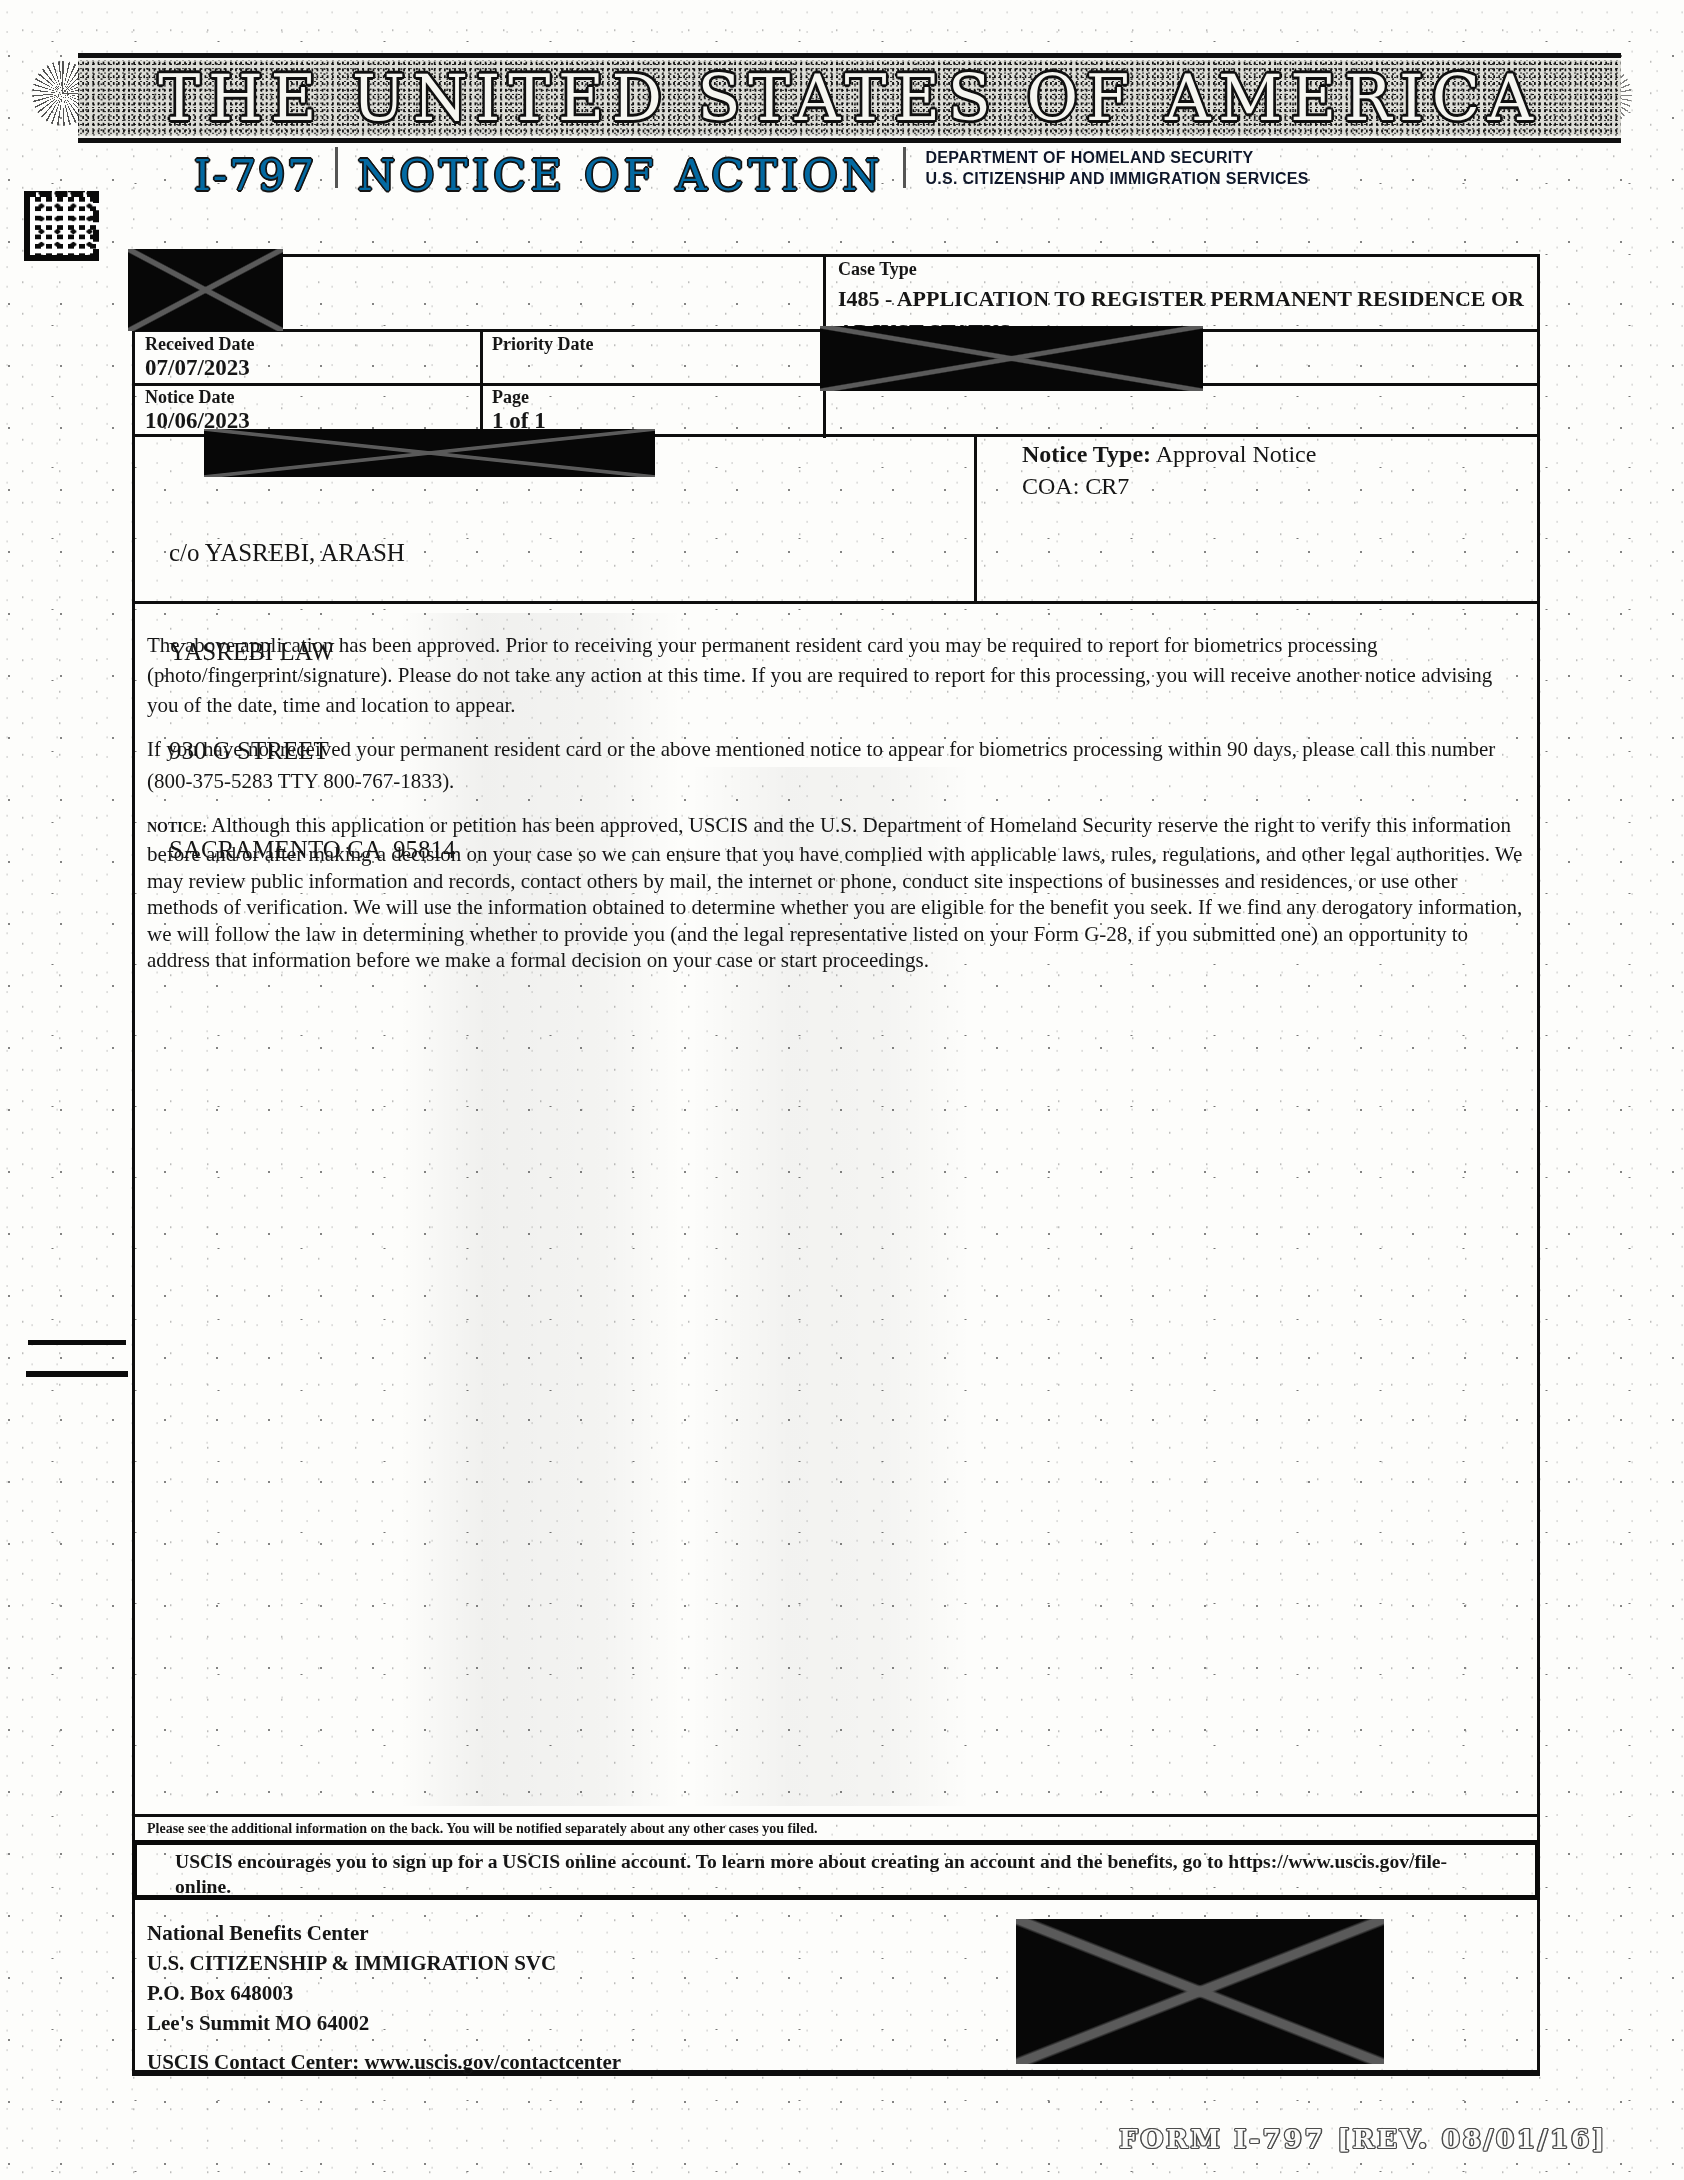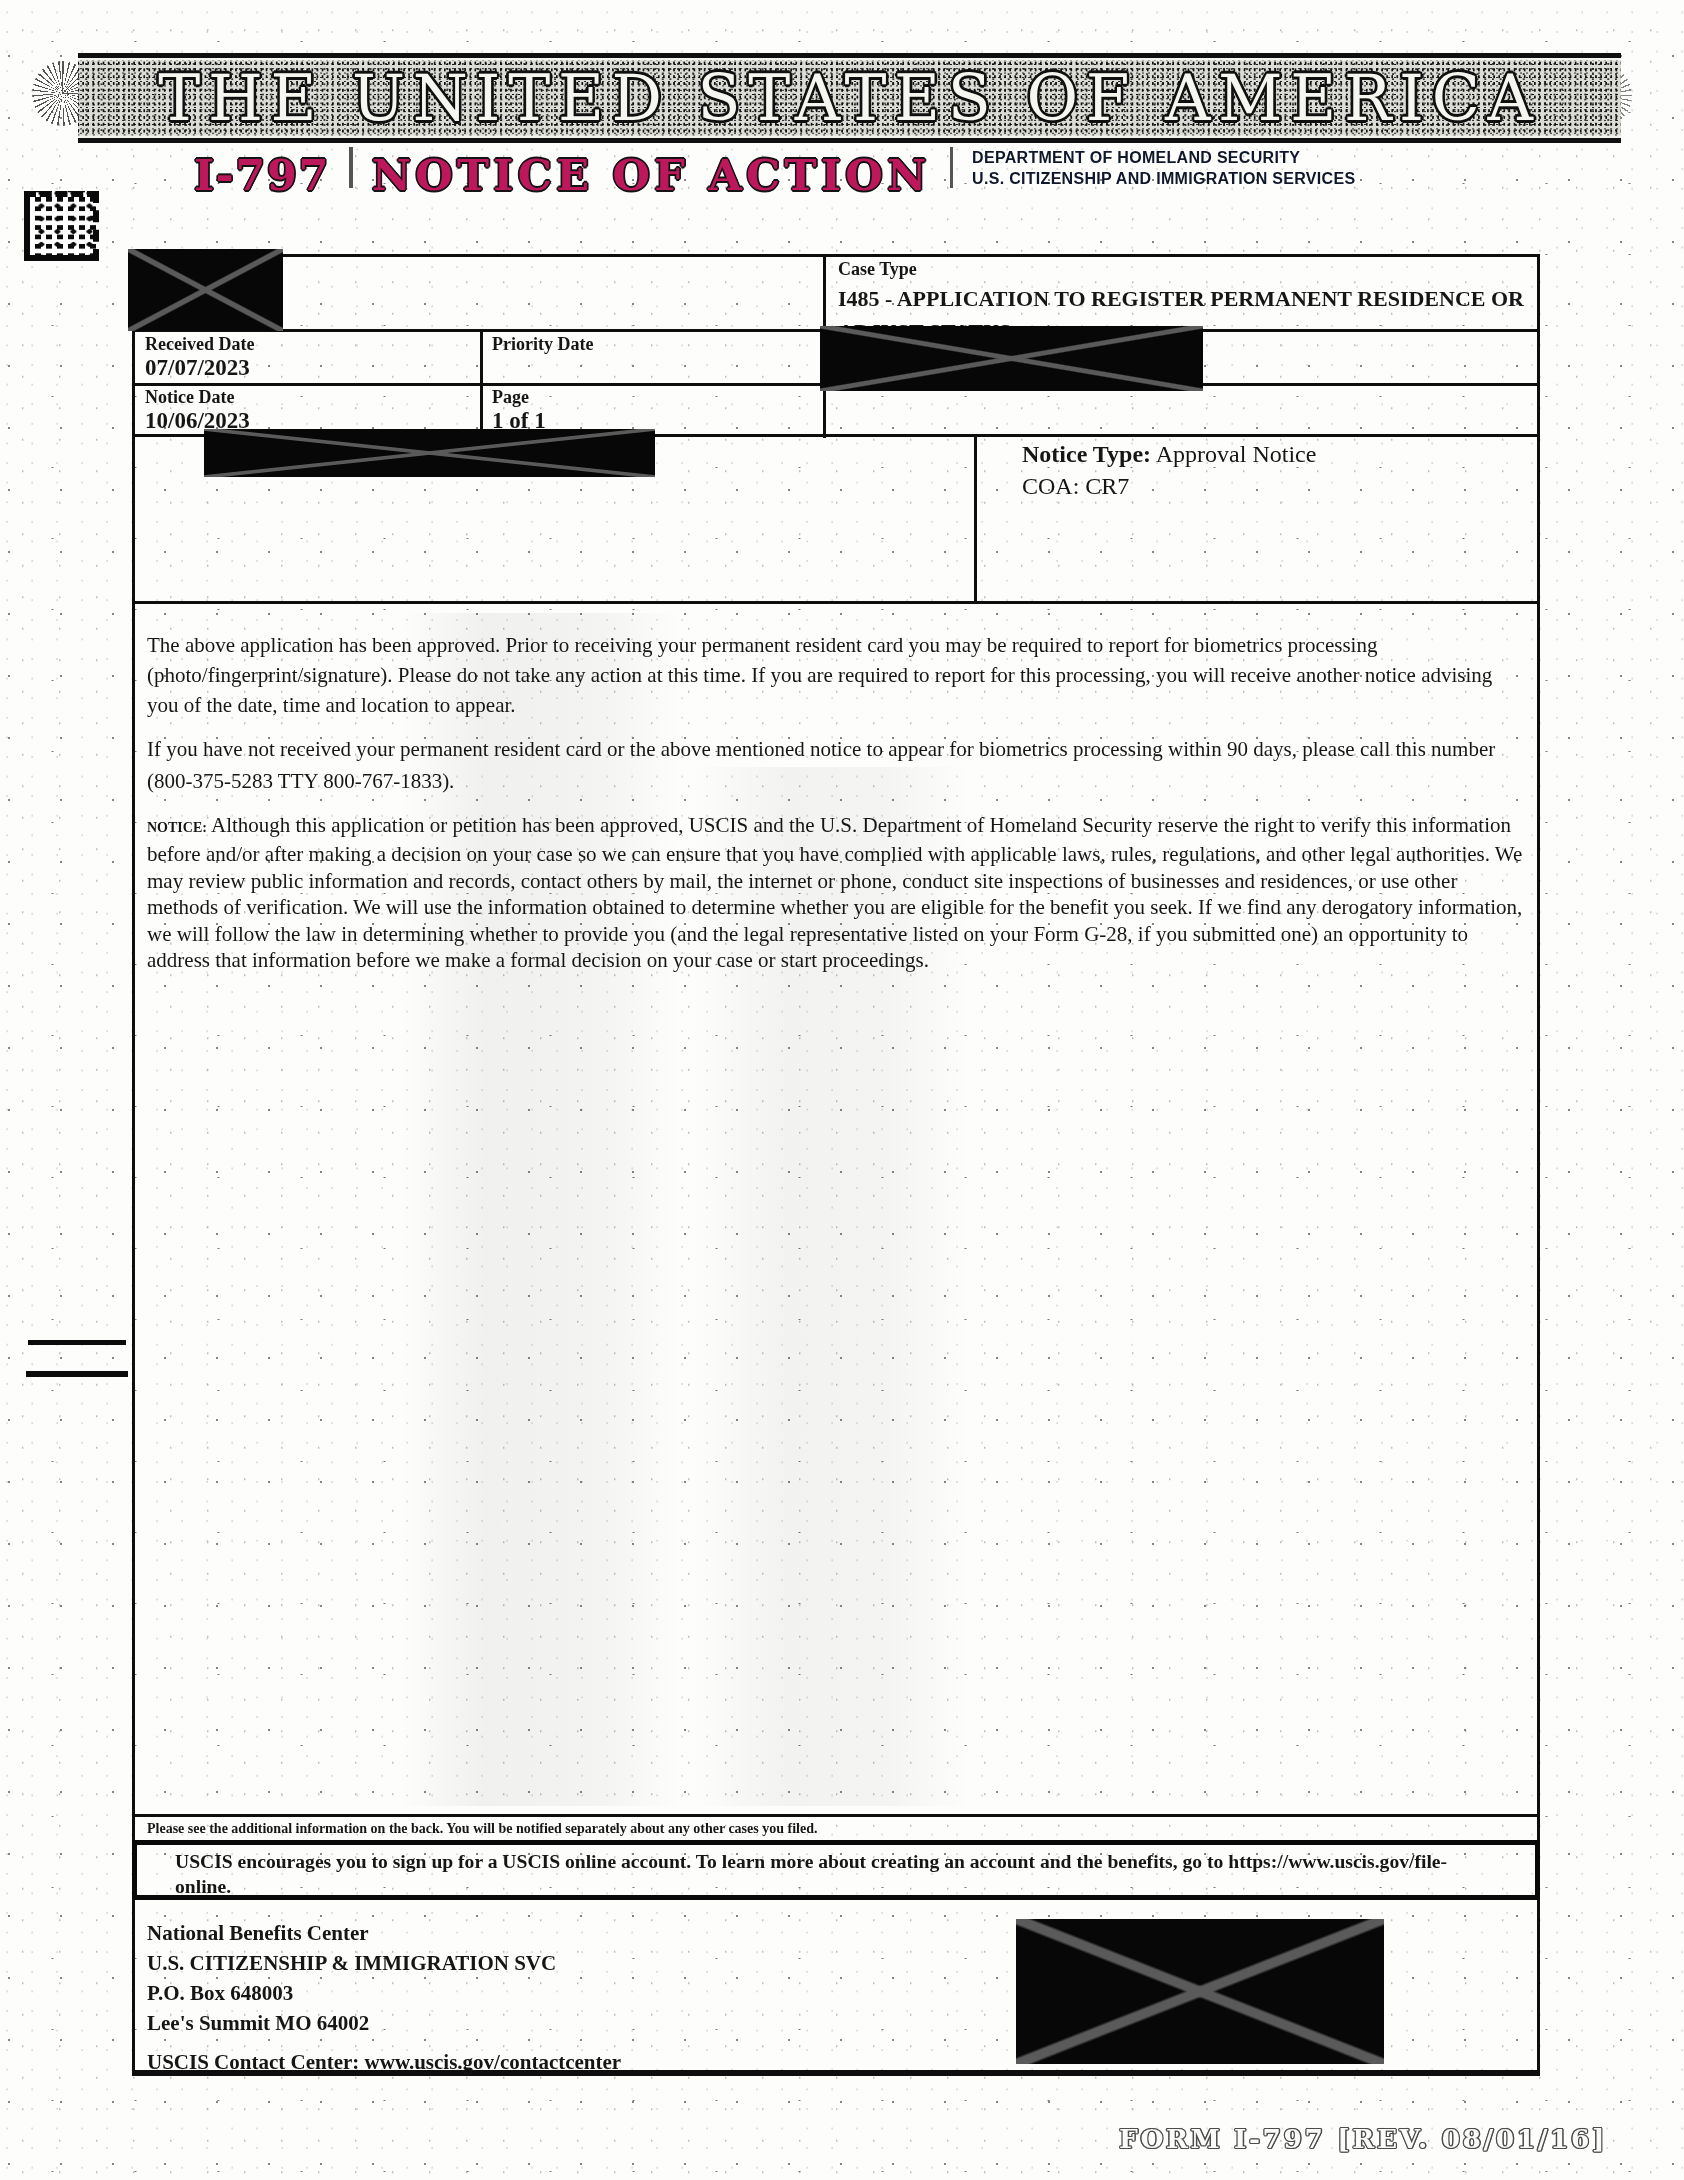--- a/index.html
+++ b/index.html
@@ -41,21 +41,21 @@
     font-weight:normal; font-size:63px; letter-spacing:7.7px; white-space:nowrap;
     color:#f6f6f1;
     text-shadow: 2.6px 0 0 #101010,-2.6px 0 0 #101010,0 2.6px 0 #101010,0 -2.6px 0 #101010,
                  1.7px 1.7px 0 #101010,-1.7px -1.7px 0 #101010,1.7px -1.7px 0 #101010,-1.7px 1.7px 0 #101010;
   }
   .flourish{
     position:absolute; z-index:2; border-radius:50%; opacity:.75; pointer-events:none;
     background:repeating-conic-gradient(#1a1a1a 0deg 3deg, transparent 3deg 11deg);
   }
   .outline-text{
-    color:#be185d; font-weight:bold; white-space:nowrap;
+    color:#0369a1; font-weight:normal; white-space:nowrap;
     text-shadow: 1.7px 0 0 #141414,-1.7px 0 0 #141414,0 1.7px 0 #141414,0 -1.7px 0 #141414,
                  0.9px 0.9px 0 #141414,-0.9px -0.9px 0 #141414,0.9px -0.9px 0 #141414,-0.9px 0.9px 0 #141414;
     margin-top: 14px;
   }
   .headerline{position:absolute; left:194px; top:140px; height:55px; z-index:2;
     display:flex; align-items:center; gap:19px;}
   .h-form-number{font-size:43px; letter-spacing:1.7px; font-family:"DejaVu Serif",serif;}
   .h-form-title{font-size:43px; letter-spacing:4.3px; font-family:"DejaVu Serif",serif;}
   .h-sep{width:3.4px; height:41px; background:#2a2a2a; opacity:.8;}
   .agency{font-family:"Liberation Sans","DejaVu Sans",sans-serif; font-weight:bold;
@@ -157,20 +157,26 @@
 
   <div class="abs z lbl" style="left:492px;top:335px;">Priority Date</div>
   <div class="abs z val" style="left:492px;top:355px;"></div>
 
   <div class="abs z lbl" style="left:145px;top:388px;">Notice Date</div>
   <div class="abs z val" style="left:145px;top:408px;">10/06/2023</div>
 
   <div class="abs z lbl" style="left:492px;top:388px;">Page</div>
   <div class="abs z val" style="left:492px;top:408px;">1 of 1</div>
 
+  <div class="abs z addr" style="left:169px;top:470px;">
+    <div>c/o YASREBI, ARASH</div>
+    <div>YASREBI LAW</div>
+    <div>930 G STREET</div>
+    <div>SACRAMENTO CA  95814</div>
+  </div>
 
   <div class="abs z ninfo" style="left:1022px;top:438px;width:464px;">
     <div>
       <span class="blab">Notice Type:</span>
       <span>Approval Notice</span>
     </div>
     <div>
       <span>COA:</span>
       <span>CR7</span>
     </div>

